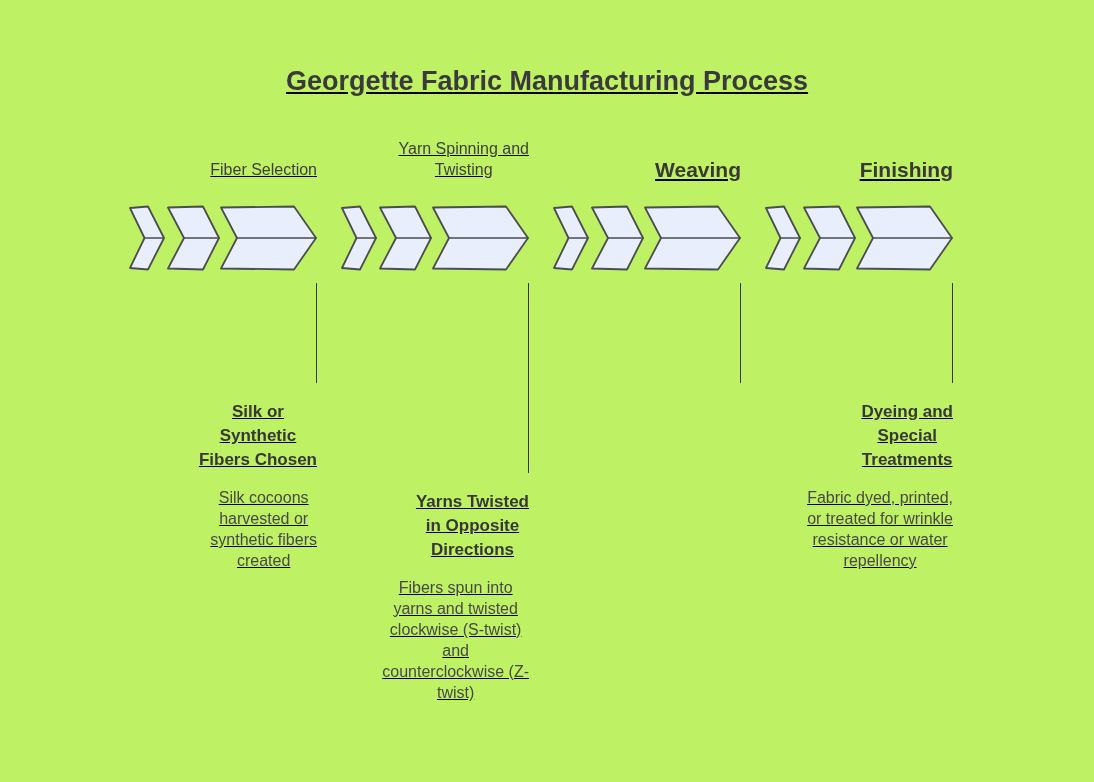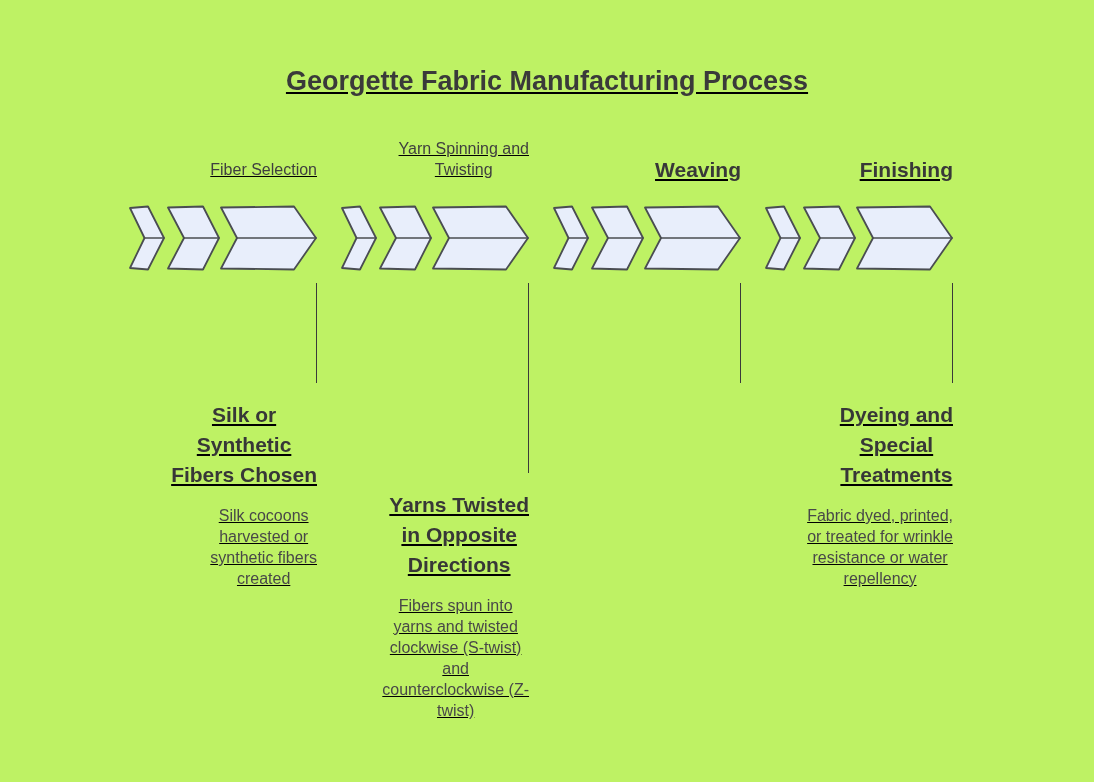--- a/index.html
+++ b/index.html
@@ -76,22 +76,22 @@
   .connector {
     width: 1.5px;
     background: #3a3a3a;
     margin-top: 12px;
   }
   .connector--short { height: 100px; }
   .connector--long  { height: 190px; }
   .stage-heading {
     margin: 17px 0 0 6px;
     text-align: center;
-    font-size: 21px;
-    line-height: 30px;
+    font-size: 17px;
+    line-height: 24px;
     font-weight: bold;
     color: #373737;
     white-space: pre-line;
   }
   .stage-desc {
     margin: 15px 0 0 16px;
     text-align: center;
     font-size: 16px;
     line-height: 21px;
     color: #484848;

